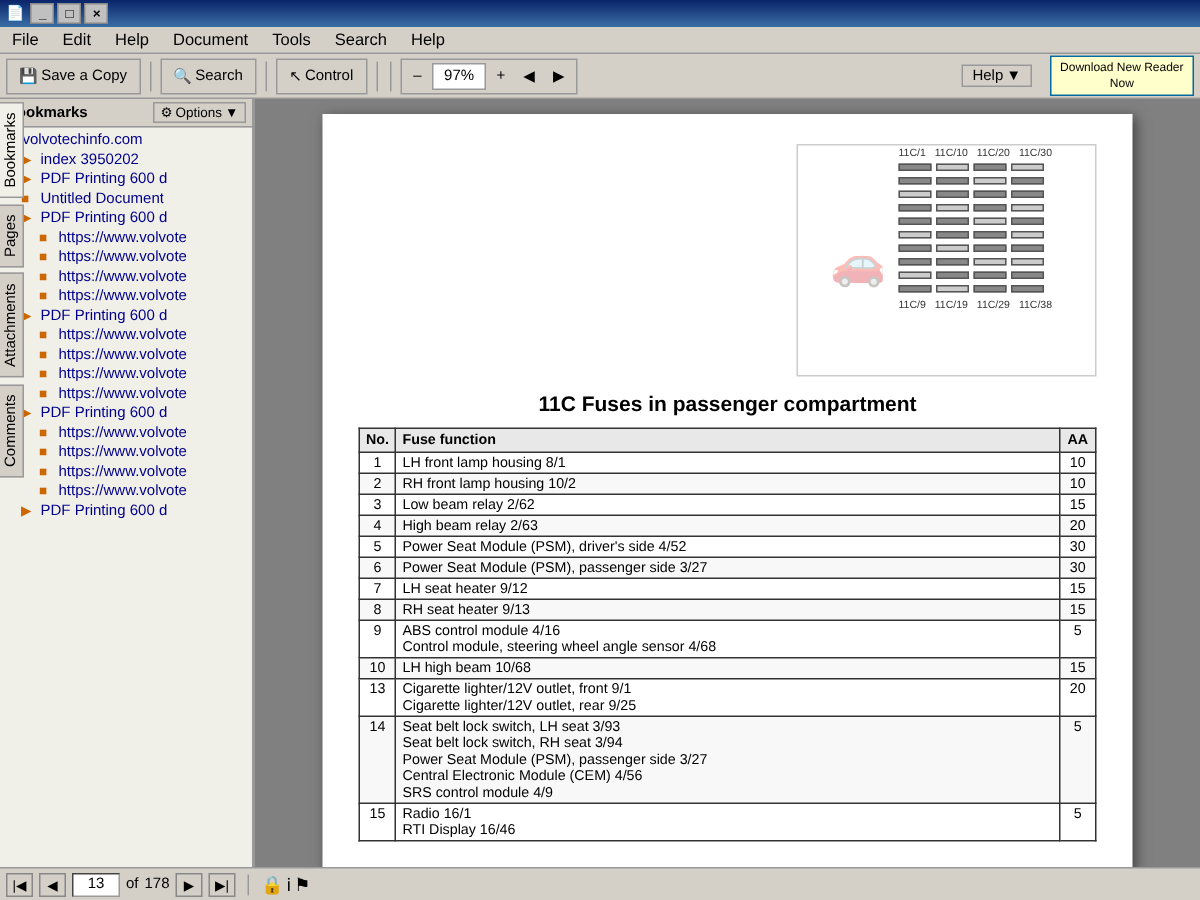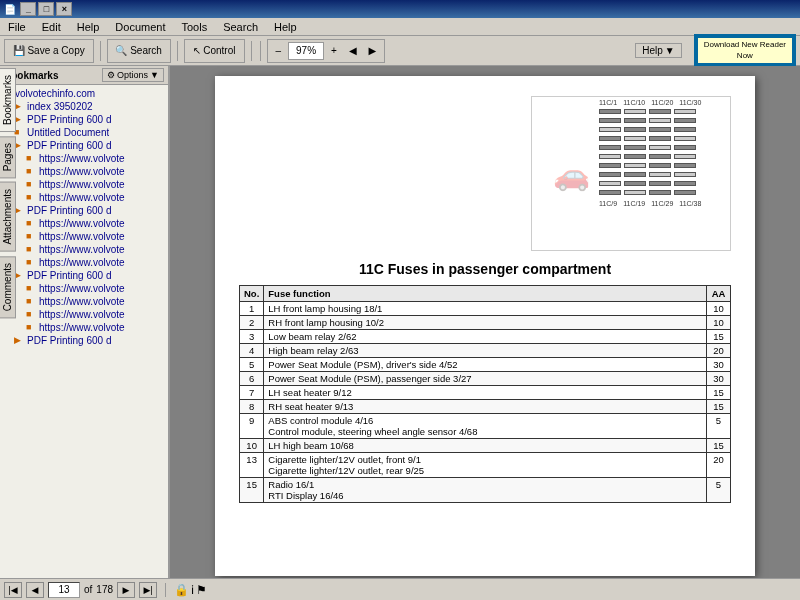--- a/index.html
+++ b/index.html
@@ -73,21 +73,21 @@
       margin-left: auto;
       background: #d4d0c8;
       border: 1px solid #999;
       padding: 1px 6px;
       font-size: 10px;
       cursor: pointer;
       display: flex; align-items: center; gap: 2px;
     }
     .download-btn {
       background: #ffffcc;
-      border: 4px solid #0369a1;
+      border: 1px solid #0369a1;
       padding: 2px 6px;
       font-size: 9px;
       margin-left: 8px;
       cursor: pointer;
       line-height: 1.2;
       text-align: center;
     }
 
     
     #main {
@@ -504,21 +504,21 @@
         <thead>
           <tr>
             <th>No.</th>
             <th>Fuse function</th>
             <th class="aa">AA</th>
           </tr>
         </thead>
         <tbody id="fuse-tbody">
         <tr>
       <td class="num">1</td>
-      <td>LH front lamp housing 18/1</td>
+      <td>LH front lamp housing 8/1</td>
       <td class="aa">10</td>
     </tr>
             <tr>
       <td class="num">2</td>
       <td>RH front lamp housing 10/2</td>
       <td class="aa">10</td>
     </tr>
             <tr>
       <td class="num">3</td>
       <td>Low beam relay 2/62</td>
@@ -556,20 +556,25 @@
     </tr>
             <tr>
       <td class="num">10</td>
       <td>LH high beam 10/68</td>
       <td class="aa">15</td>
     </tr>
             <tr>
       <td class="num">13</td>
       <td>Cigarette lighter/12V outlet, front 9/1<br>Cigarette lighter/12V outlet, rear 9/25</td>
       <td class="aa">20</td>
+    </tr>
+            <tr>
+      <td class="num">14</td>
+      <td>Seat belt lock switch, LH seat 3/93<br>Seat belt lock switch, RH seat 3/94<br>Power Seat Module (PSM), passenger side 3/27<br>Central Electronic Module (CEM) 4/56<br>SRS control module 4/9</td>
+      <td class="aa">5</td>
     </tr>
             <tr>
       <td class="num">15</td>
       <td>Radio 16/1<br>RTI Display 16/46</td>
       <td class="aa">5</td>
     </tr>
           </tbody>
       </table>
 
     </div>

